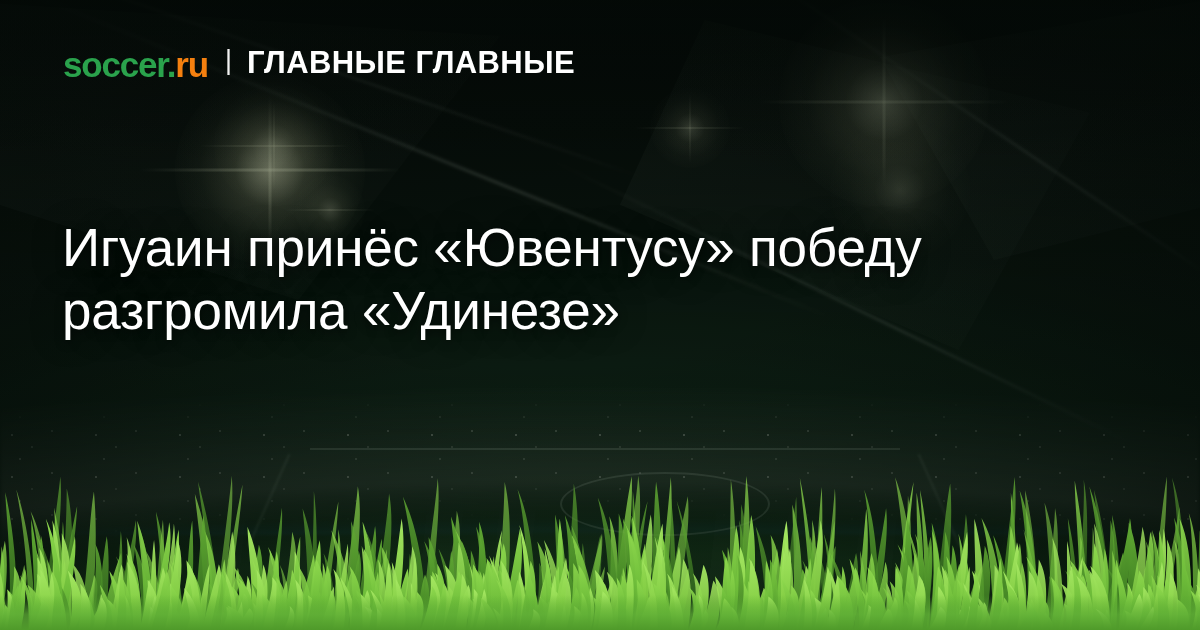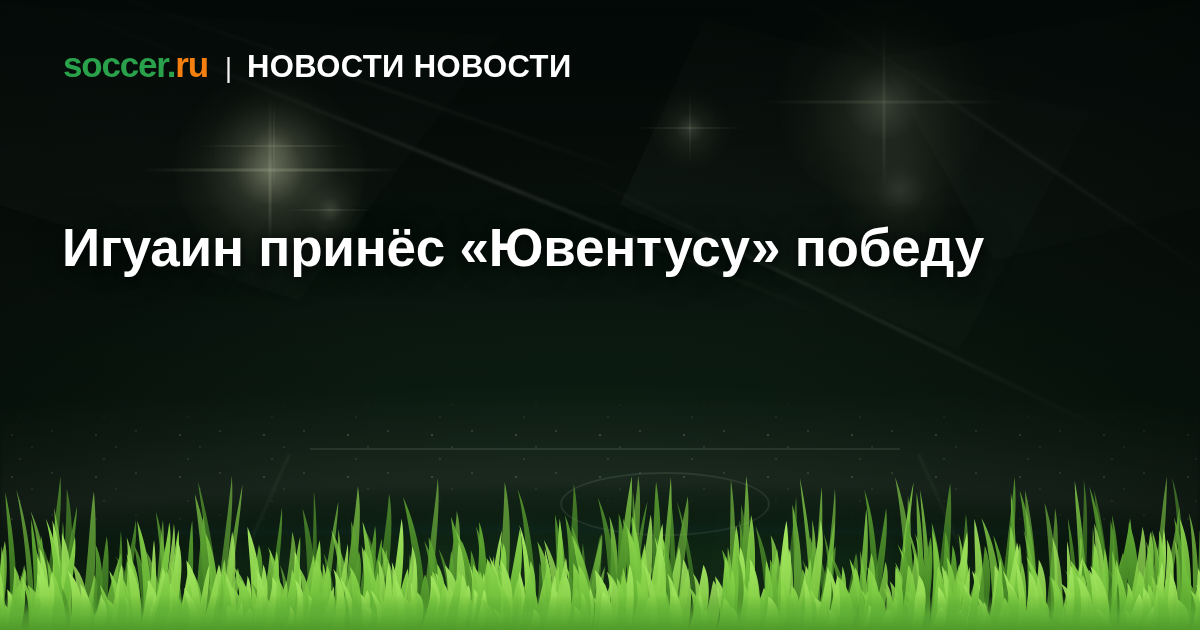--- a/index.html
+++ b/index.html
@@ -146,21 +146,21 @@
   #grass {
     position:absolute;
     left:0; bottom:0; width:1200px; height:175px;
     pointer-events:none;
   }
 
   
   #header {
     position:absolute;
     left:63px; top:47px;
-    display:flex; align-items:flex-end; gap:0px;
+    display:flex; align-items:flex-start; gap:0px;
     white-space:nowrap;
   }
   #logo {
     font-size:35px;
     font-weight:bold;
     letter-spacing:-1.2px;
     line-height:1;
   }
   #logo .part-soccer { color:#2aa24c; }
   #logo .part-ru     { color:#f5800f; }
@@ -182,21 +182,21 @@
     line-height:1;
   }
 
   
   #headline {
     position:absolute;
     left:62px; top:216px;
     width:1085px;
     color:#ffffff;
     font-size:53px;
-    font-weight:bold;
+    font-weight:normal;
     line-height:63px;
     letter-spacing:-0.2px;
     text-shadow:0 2px 10px rgba(0,0,0,0.55), 0 0 34px rgba(0,0,0,0.35);
   }
   #headline .hl-line { display:block; }
 </style>
 </head>
 <body>
 
 <div id="card">
@@ -958,20 +958,21 @@
         <path d="M675.3810044149315,178 C677.2490346668051,156.74258557029188 673.019464123584,140.20904101385224 671.7076605203132,130.7613012673153 C679.4934463627606,141.15381498850593 684.5322646858787,158.15974653227244 683.473482213902,178 Z" fill="url(#gBladeLight)" opacity="0.98"></path>
       </g>
     <rect x="0" y="140" width="1200" height="35" fill="url(#gTurf)"></rect>
   </svg>
 
   <div id="header">
     <div id="logo">
       <span class="part-soccer">soccer</span><span class="part-dot">.</span><span class="part-ru">ru</span>
     </div>
     <span class="divider">|</span>
-    <div id="section-title">НОВОСТИ НОВОСТИ</div>
+    <div id="section-title">ГЛАВНЫЕ ГЛАВНЫЕ</div>
   </div>
 
   <h1 id="headline">
     <span class="hl-line">Игуаин принёс «Ювентусу» победу</span>
+    <span class="hl-line">разгромила «Удинезе»</span>
   </h1>
 
 </div>
 
 </body></html>

